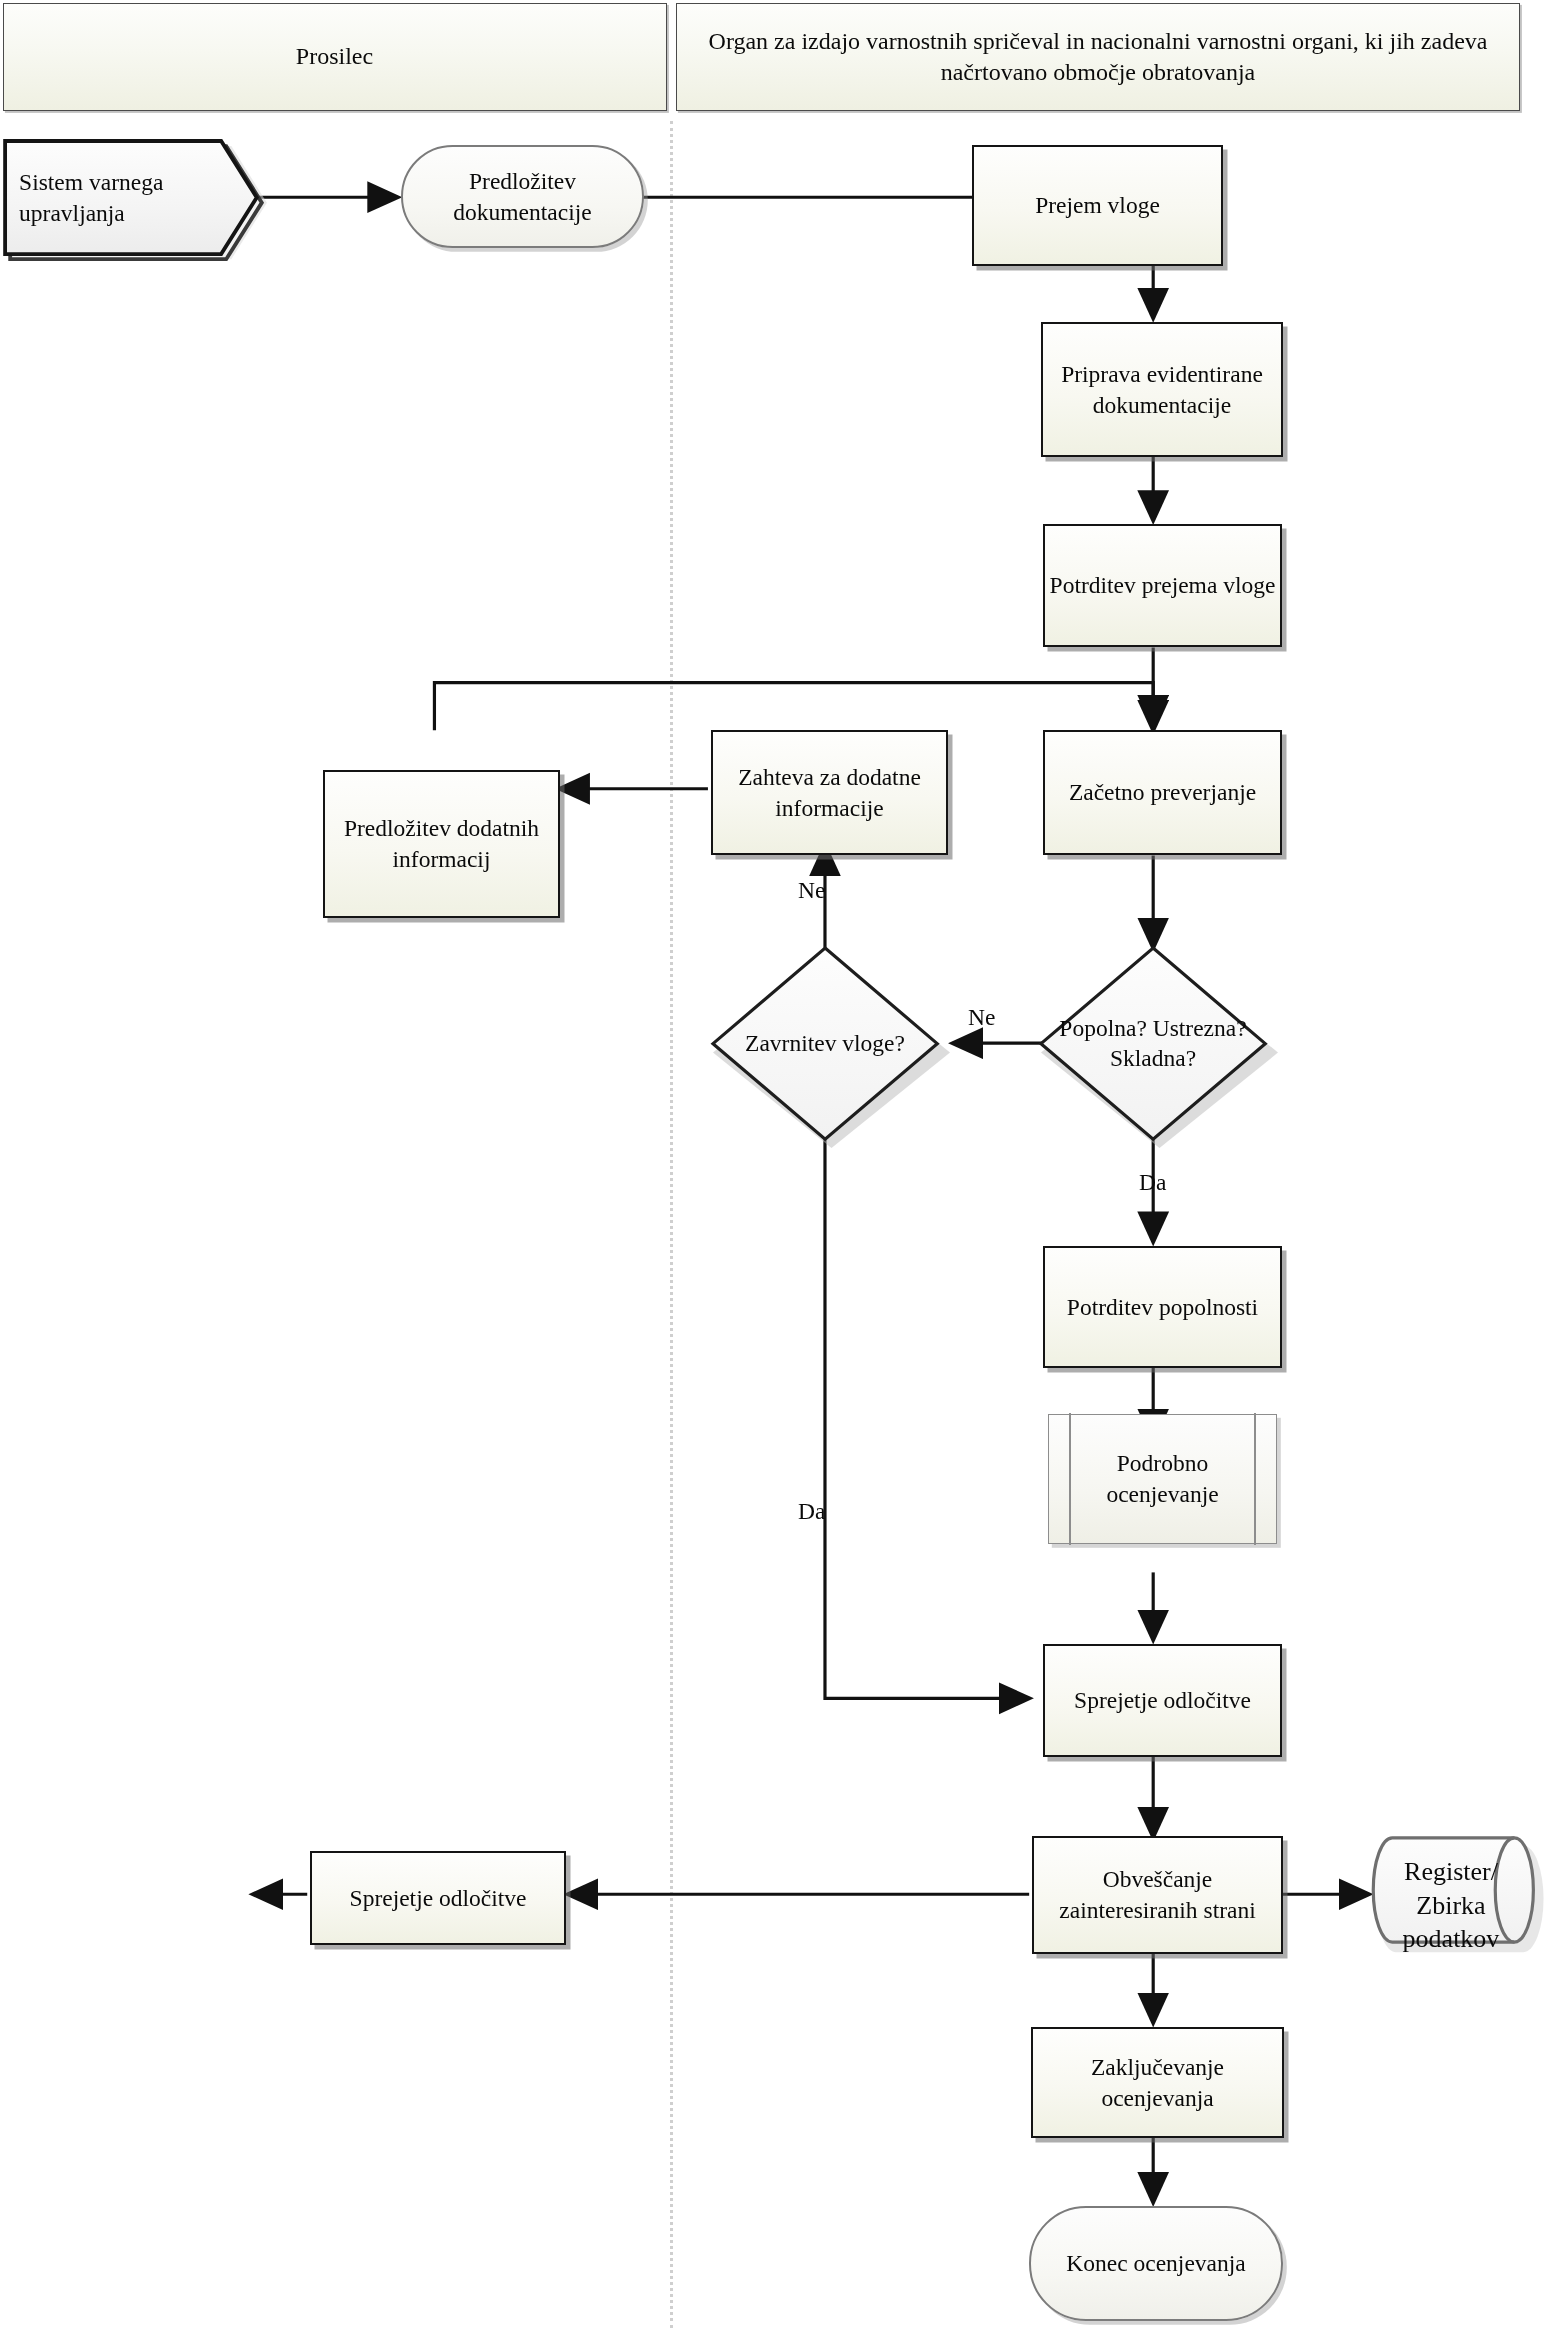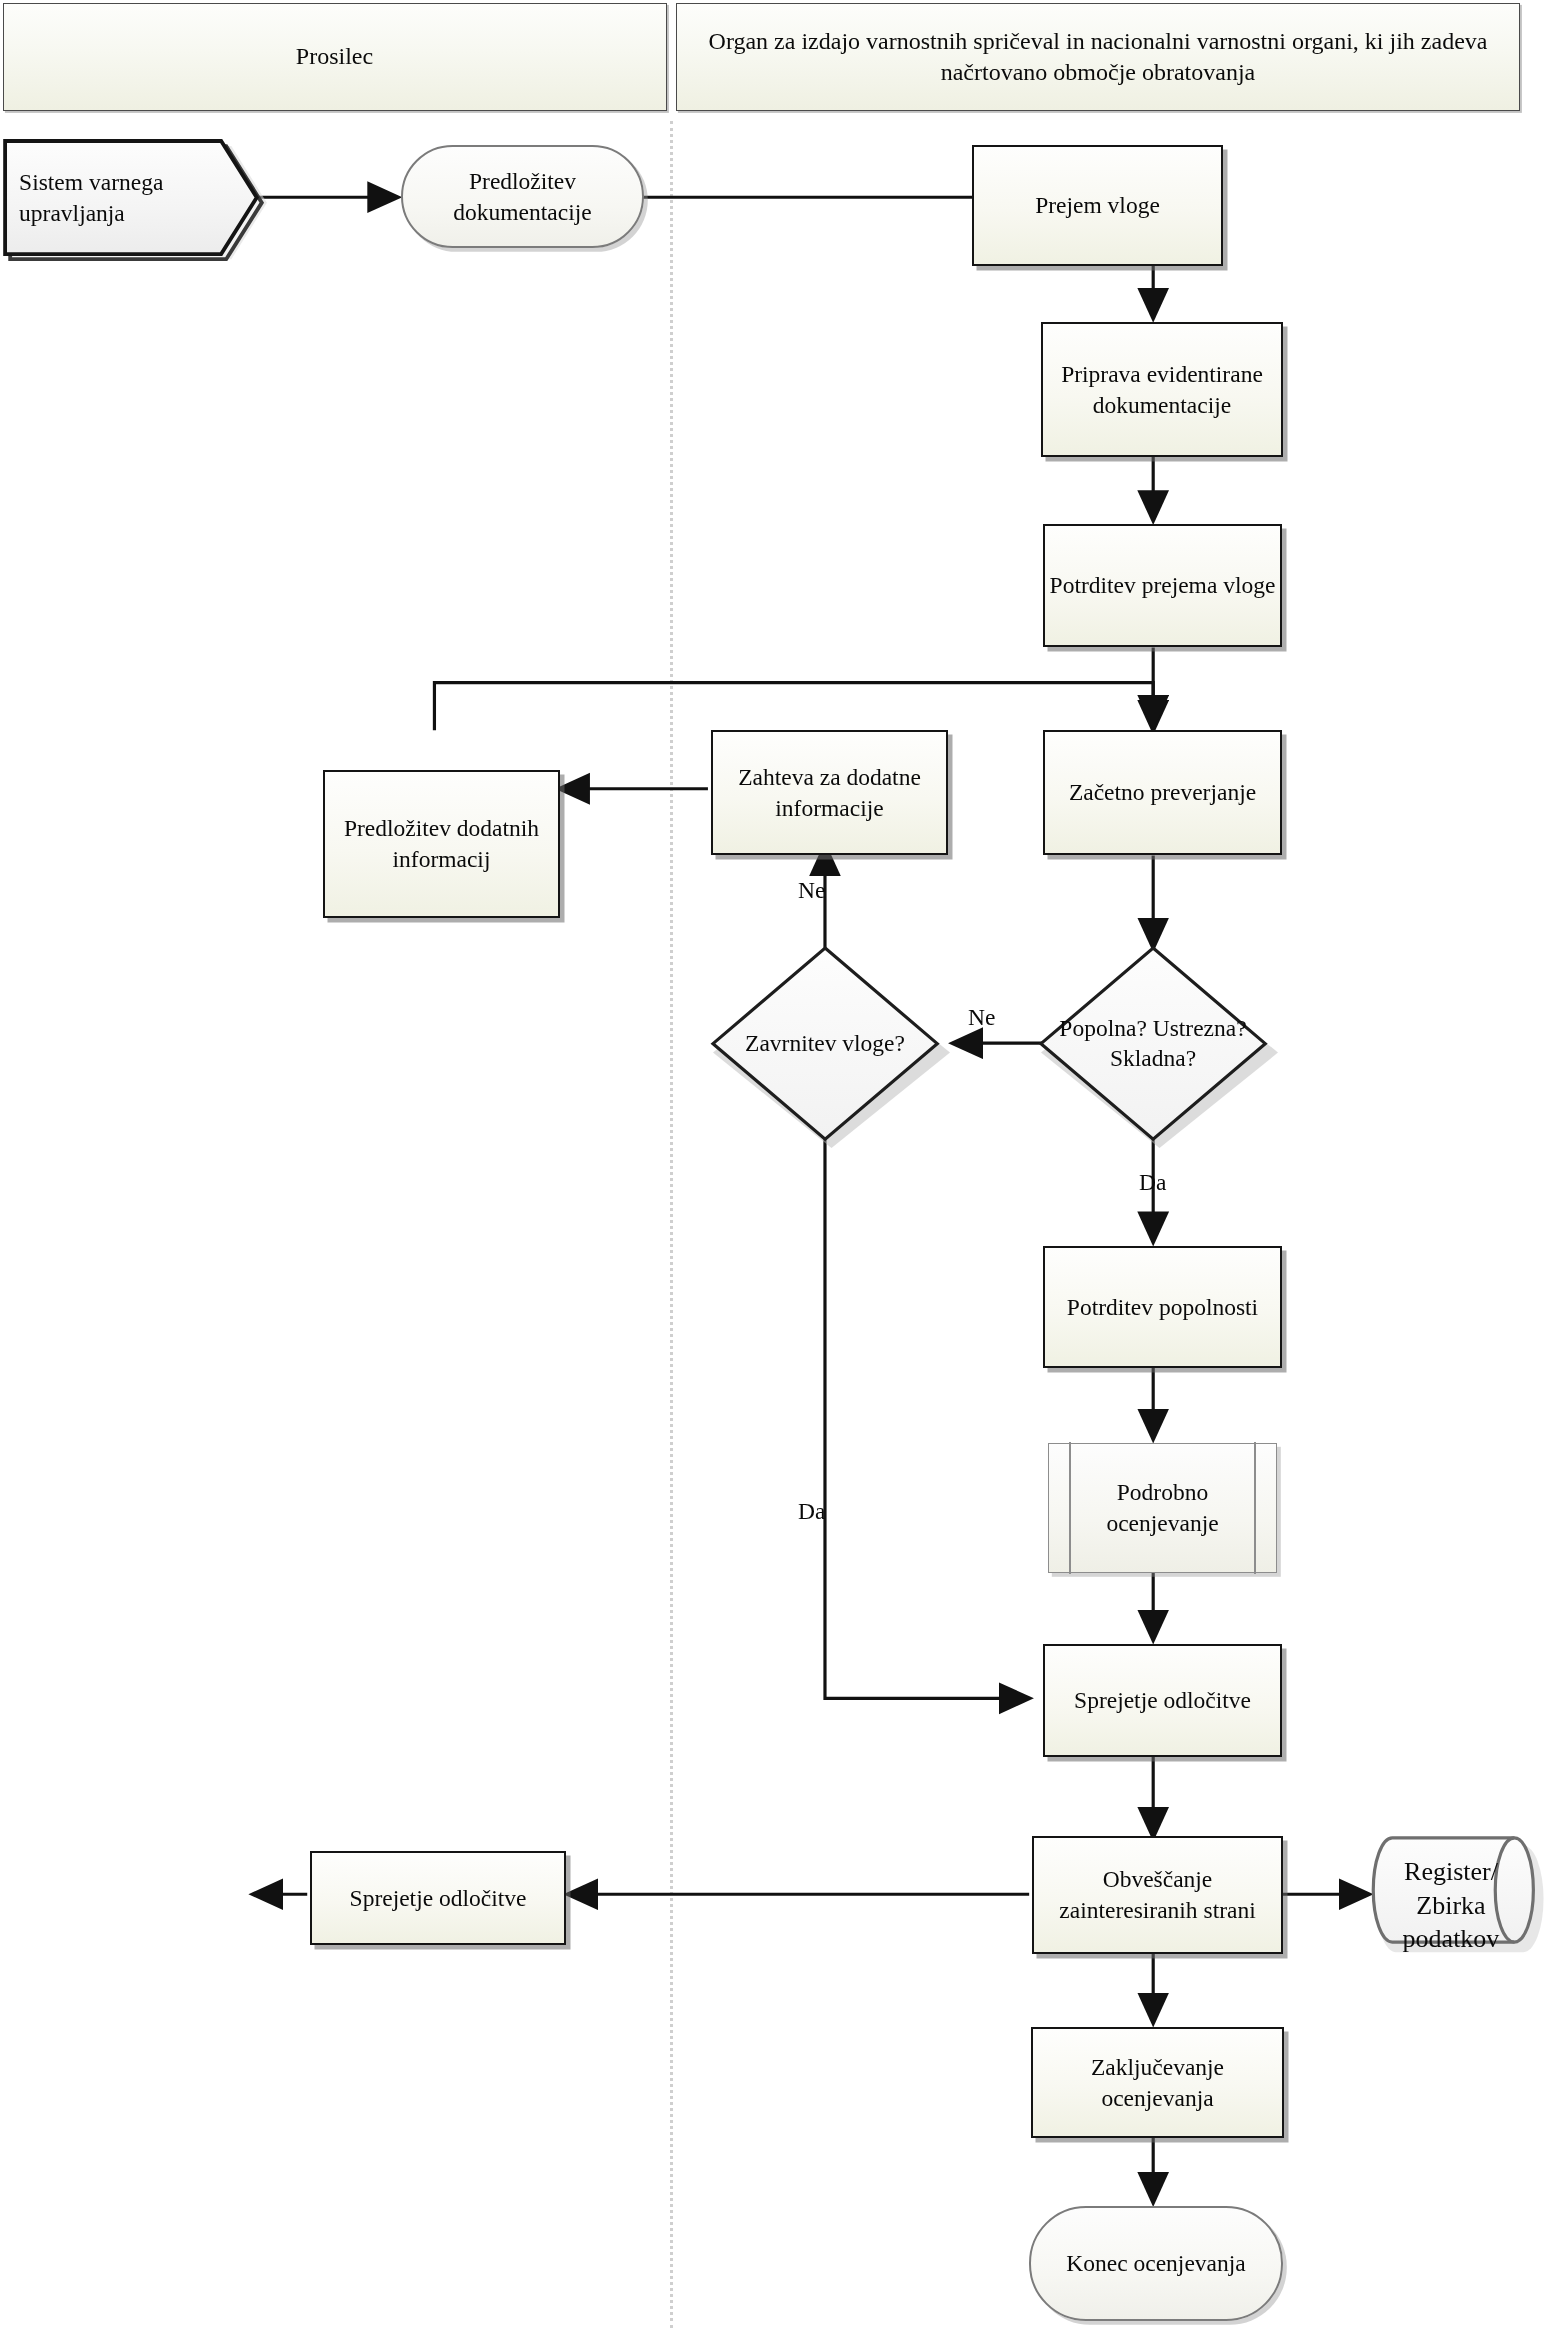--- a/index.html
+++ b/index.html
@@ -229,21 +229,21 @@
         </linearGradient>
       </defs>
     </svg>
     <div class="dtext" style="width:224px;height:191px;">Zavrnitev vloge?</div>
   </div>
 
   <div class="node proc" style="left:1043px;top:1246px;width:239px;height:122px;">
     <span class="t">Potrditev popolnosti</span>
   </div>
 
-  <div class="node subproc" style="left:1048px;top:1443px;width:229px;height:130px;">
+  <div class="node subproc" style="left:1048px;top:1414px;width:229px;height:130px;">
     <span class="t" style="padding:0 28px;">Podrobno ocenjevanje</span>
   </div>
 
   <div class="node proc" style="left:1043px;top:1644px;width:239px;height:113px;">
     <span class="t">Sprejetje odločitve</span>
   </div>
 
   <div class="node proc" style="left:1032px;top:1836px;width:251px;height:118px;">
     <span class="t">Obveščanje zainteresiranih strani</span>
   </div>

